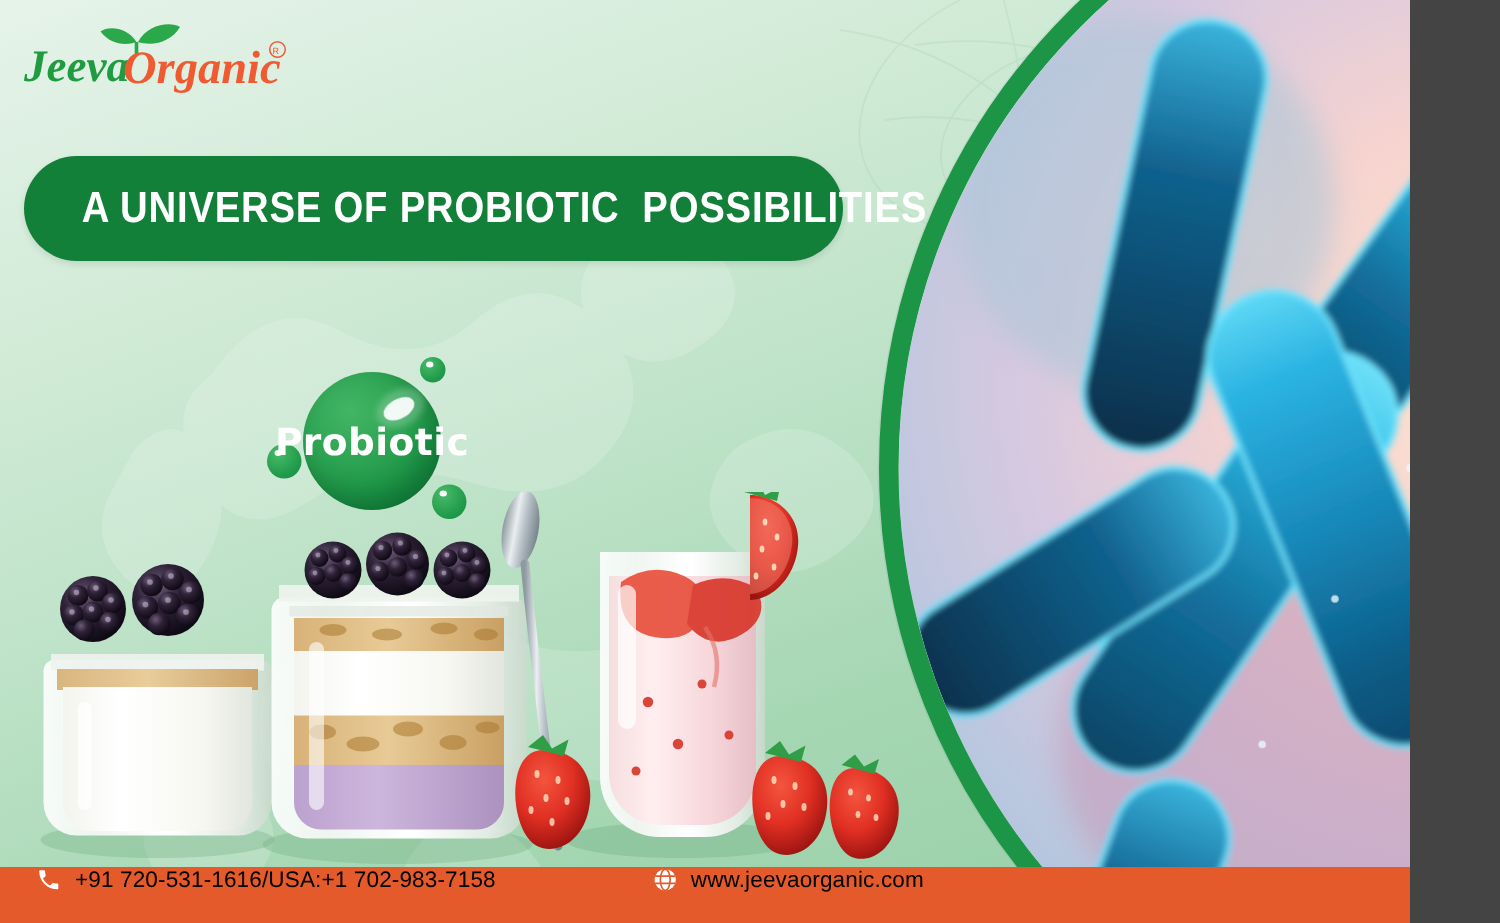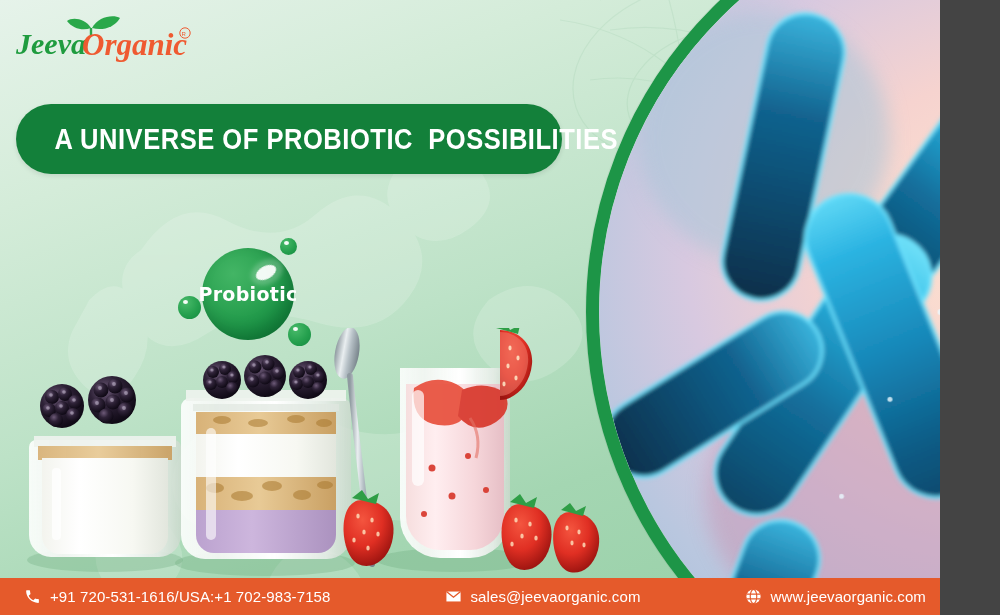--- a/index.html
+++ b/index.html
@@ -74,40 +74,40 @@
     filter:blur(.4px);
   }
   .bubble-main .spec2 {
     position:absolute; width:34px; height:24px; border-radius:50%;
     background:rgba(255,255,255,.22); right:10px; top:12px; transform:rotate(-28deg);
     filter:blur(2px);
   }
   .bubble-label {
     position:relative; z-index:2;
     color:#fff; font-family:"DejaVu Sans",sans-serif; font-weight:bold;
-    font-size:19px; letter-spacing:.3px;
+    font-size:25px; letter-spacing:.3px;
   }
   .mini { position:absolute; border-radius:50%;
           background:radial-gradient(circle at 34% 28%, #49ba6a 0%, #25a04e 55%, #138a3f 100%); }
   .mini::after { content:""; position:absolute; width:5px; height:4px; border-radius:50%;
                  background:rgba(255,255,255,.95); left:22%; top:16%; }
   .mini-a { width:17px; height:17px; left:102px; top:0px; }
   .mini-b { width:23px; height:23px; left:0px;  top:58px; }
   .mini-c { width:23px; height:23px; left:110px;top:85px; }
 
   
   .yogurts { position:absolute; left:0; bottom:37px; width:620px; height:250px; pointer-events:none; }
   .yogurts svg { width:100%; height:100%; display:block; }
 
   
   .footer {
     position:absolute; left:0; bottom:0; width:1000px; height:37px;
     background:#e55a2b;
-    display:flex; align-items:center;
-    color:#ffffff;
+    display:flex; align-items:flex-start;
+    color:#000000;
   }
   .contact { display:flex; align-items:center; gap:9px; font-size:15px; white-space:nowrap; }
   .c-phone { margin-left:24px; }
   .c-mail  { margin-left:114px; }
   .c-web   { margin-left:104px; }
   .contact .ico { width:17px; height:17px; display:inline-block; flex:none; }
   .contact .ico svg { width:100%; height:100%; display:block; fill:#fff; }
   .contact .txt { font-family:"Liberation Sans",sans-serif; letter-spacing:.1px; }
 </style>
 </head>
@@ -514,29 +514,20 @@
 
     <div class="contact c-phone">
       <span class="ico">
         <svg viewBox="0 0 24 24" aria-hidden="true">
           <path d="M6.6 10.8c1.4 2.8 3.8 5.2 6.6 6.6l2.2-2.2c.3-.3.7-.4 1-.2 1.2.4 2.4.6 3.6.6.6 0 1 .4 1 1V20c0 .6-.4 1-1 1C10.6 21 3 13.4 3 4c0-.6.4-1 1-1h3.5c.6 0 1 .4 1 1 0 1.3.2 2.5.6 3.6.1.4 0 .8-.2 1.1l-2.3 2.1z"></path>
         </svg>
       </span>
       <span class="txt">+91 720-531-1616/USA:+1 702-983-7158</span>
     </div>
 
-    <div class="contact c-mail">
-      <span class="ico">
-        <svg viewBox="0 0 24 24" aria-hidden="true">
-          <path d="M2 5h20v14H2z" fill="#fff"></path>
-          <path d="M2 5l10 8 10-8" fill="none" stroke="#e55a2b" stroke-width="2"></path>
-        </svg>
-      </span>
-      <span class="txt">sales@jeevaorganic.com</span>
-    </div>
 
     <div class="contact c-web">
       <span class="ico">
         <svg viewBox="0 0 24 24" aria-hidden="true">
           <circle cx="12" cy="12" r="10" fill="#fff"></circle>
           <g fill="none" stroke="#e55a2b" stroke-width="1.6">
             <ellipse cx="12" cy="12" rx="4.6" ry="10"></ellipse>
             <path d="M2.4 8.6h19.2M2.4 15.4h19.2"></path>
           </g>
         </svg>

